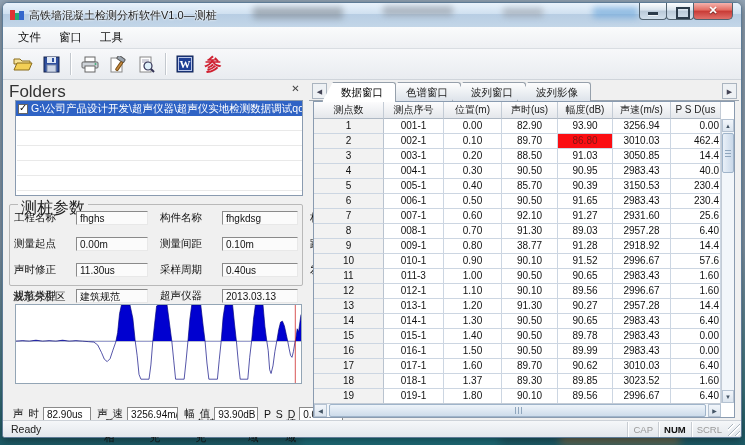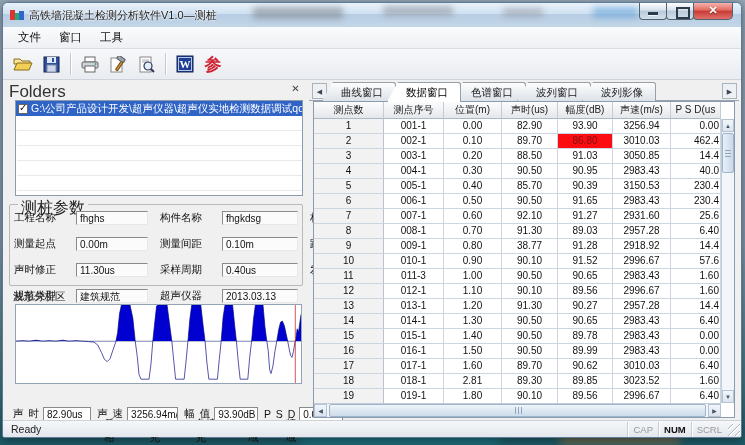--- a/index.html
+++ b/index.html
@@ -317,21 +317,20 @@
           <div class="ro-label">P S D</div>
           <div class="ro-field" style="width: 56px;">0.00us^2/m</div>
         </div>
       <div class="clipped-text">48:1.44%</div>
     </div>
 
     <div class="rightpane">
       <div class="tabstrip">
         <div class="tab-scroll left">◀</div>
         <div class="tabs" id="tabs">
-            <div class="tab">曲线窗口</div>
             <div class="tab active">数据窗口</div>
             <div class="tab">色谱窗口</div>
             <div class="tab">波列窗口</div>
             <div class="tab">波列影像</div>
           </div>
         <div class="tab-scroll right">▶</div>
       </div>
 
       <div class="tclient">
         <div class="tgrid-hdr" id="thead">
@@ -493,21 +492,21 @@
               <div class="tcell">017-1</div>
               <div class="tcell">1.60</div>
               <div class="tcell">89.70</div>
               <div class="tcell">90.62</div>
               <div class="tcell">3010.03</div>
               <div class="tcell psd">6.40</div>
             </div>
             <div class="trow">
               <div class="tcell rowhead">18</div>
               <div class="tcell">018-1</div>
-              <div class="tcell">2.81</div>
+              <div class="tcell">1.37</div>
               <div class="tcell">89.30</div>
               <div class="tcell">89.85</div>
               <div class="tcell">3023.52</div>
               <div class="tcell psd">1.60</div>
             </div>
             <div class="trow">
               <div class="tcell rowhead">19</div>
               <div class="tcell">019-1</div>
               <div class="tcell">1.80</div>
               <div class="tcell">90.10</div>

